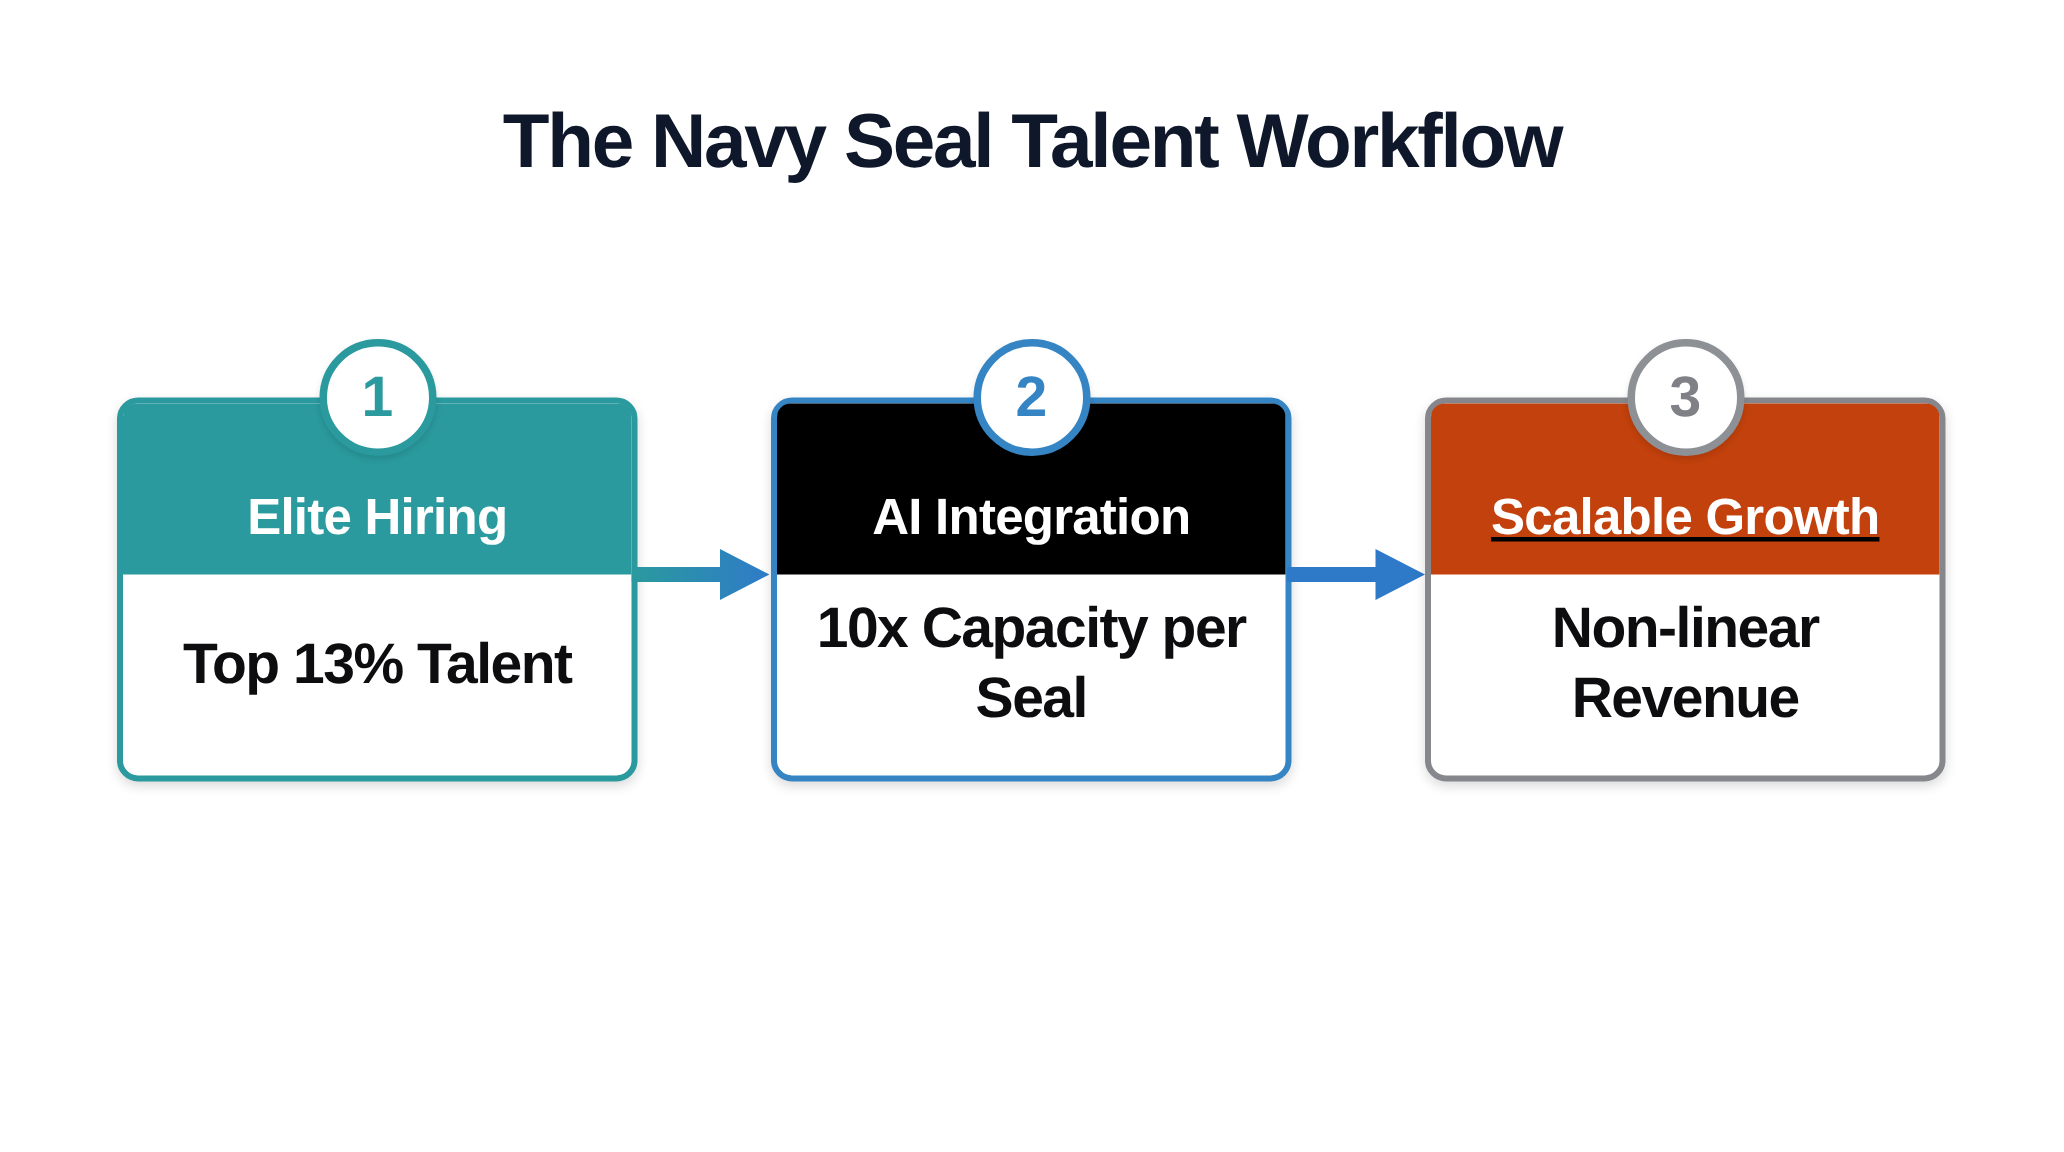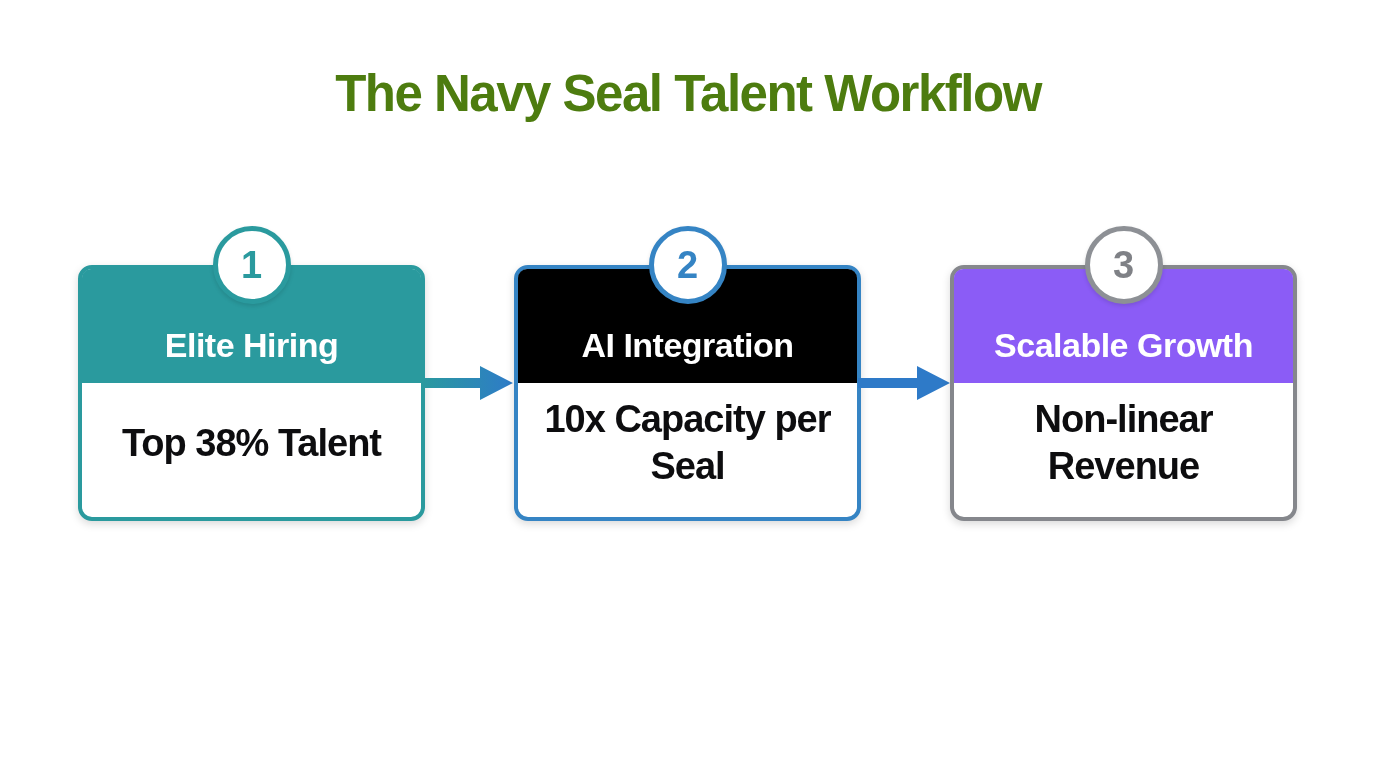--- a/index.html
+++ b/index.html
@@ -18,21 +18,21 @@
   .page-title {
     position: absolute;
     top: 64px;
     left: 0;
     width: 100%;
     text-align: center;
     font-size: 51px;
     line-height: 60px;
     font-weight: bold;
     letter-spacing: -1.5px;
-    color: #4d7c0f;
+    color: #0f172a;
   }
   .card {
     position: absolute;
     top: 265px;
     width: 347px;
     height: 256px;
     background: #ffffff;
     border-radius: 14px;
     border: 4px solid;
     box-sizing: border-box;
@@ -48,21 +48,21 @@
     height: 114px;
     border-radius: 9px 9px 0 0;
     display: flex;
     align-items: flex-end;
     justify-content: center;
     padding-bottom: 18px;
     box-sizing: border-box;
   }
   .card-1 .card-header { background: #2a9a9e; }
   .card-2 .card-header { background: #000000; }
-  .card-3 .card-header { background: #8b5cf6; }
+  .card-3 .card-header { background: #c2410c; text-decoration: underline; }
 
   .card-heading {
     color: #ffffff;
     font-weight: bold;
     font-size: 34px;
     letter-spacing: -0.5px;
   }
   .card-body {
     position: absolute;
     top: 114px; left: 0; right: 0; bottom: 0;
@@ -119,21 +119,21 @@
   <div class="page-title">The Navy Seal Talent Workflow</div>
 
   <div class="card card-1">
     <div class="badge">
       <span>1</span>
     </div>
     <div class="card-header">
       <span class="card-heading">Elite Hiring</span>
     </div>
     <div class="card-body">
-      <div class="card-detail">Top 38% Talent</div>
+      <div class="card-detail">Top 13% Talent</div>
     </div>
   </div>
 
   <svg class="arrow arrow-1" viewBox="0 0 92 44">
     <defs>
       <linearGradient id="arrowGrad" x1="0" y1="0" x2="1" y2="0">
         <stop offset="0" stop-color="#2a9a9e"></stop>
         <stop offset="1" stop-color="#2e7bc8"></stop>
       </linearGradient>
     </defs>

